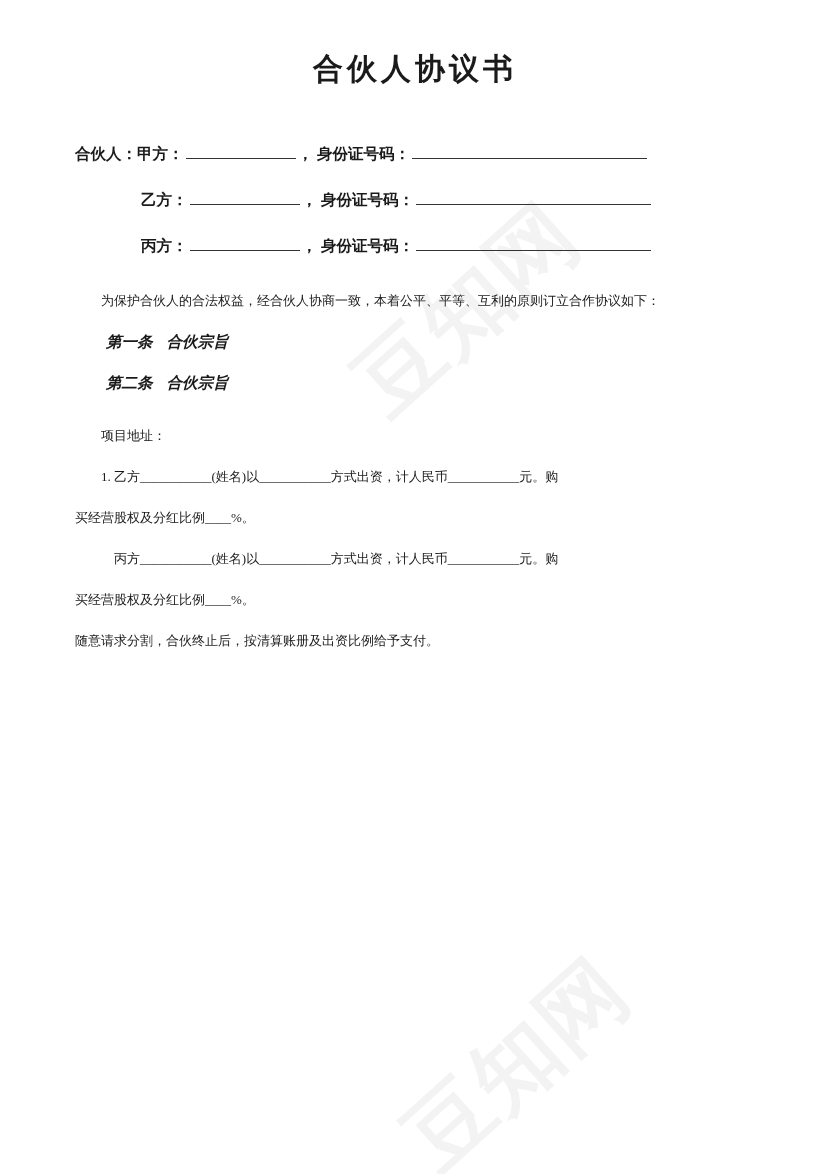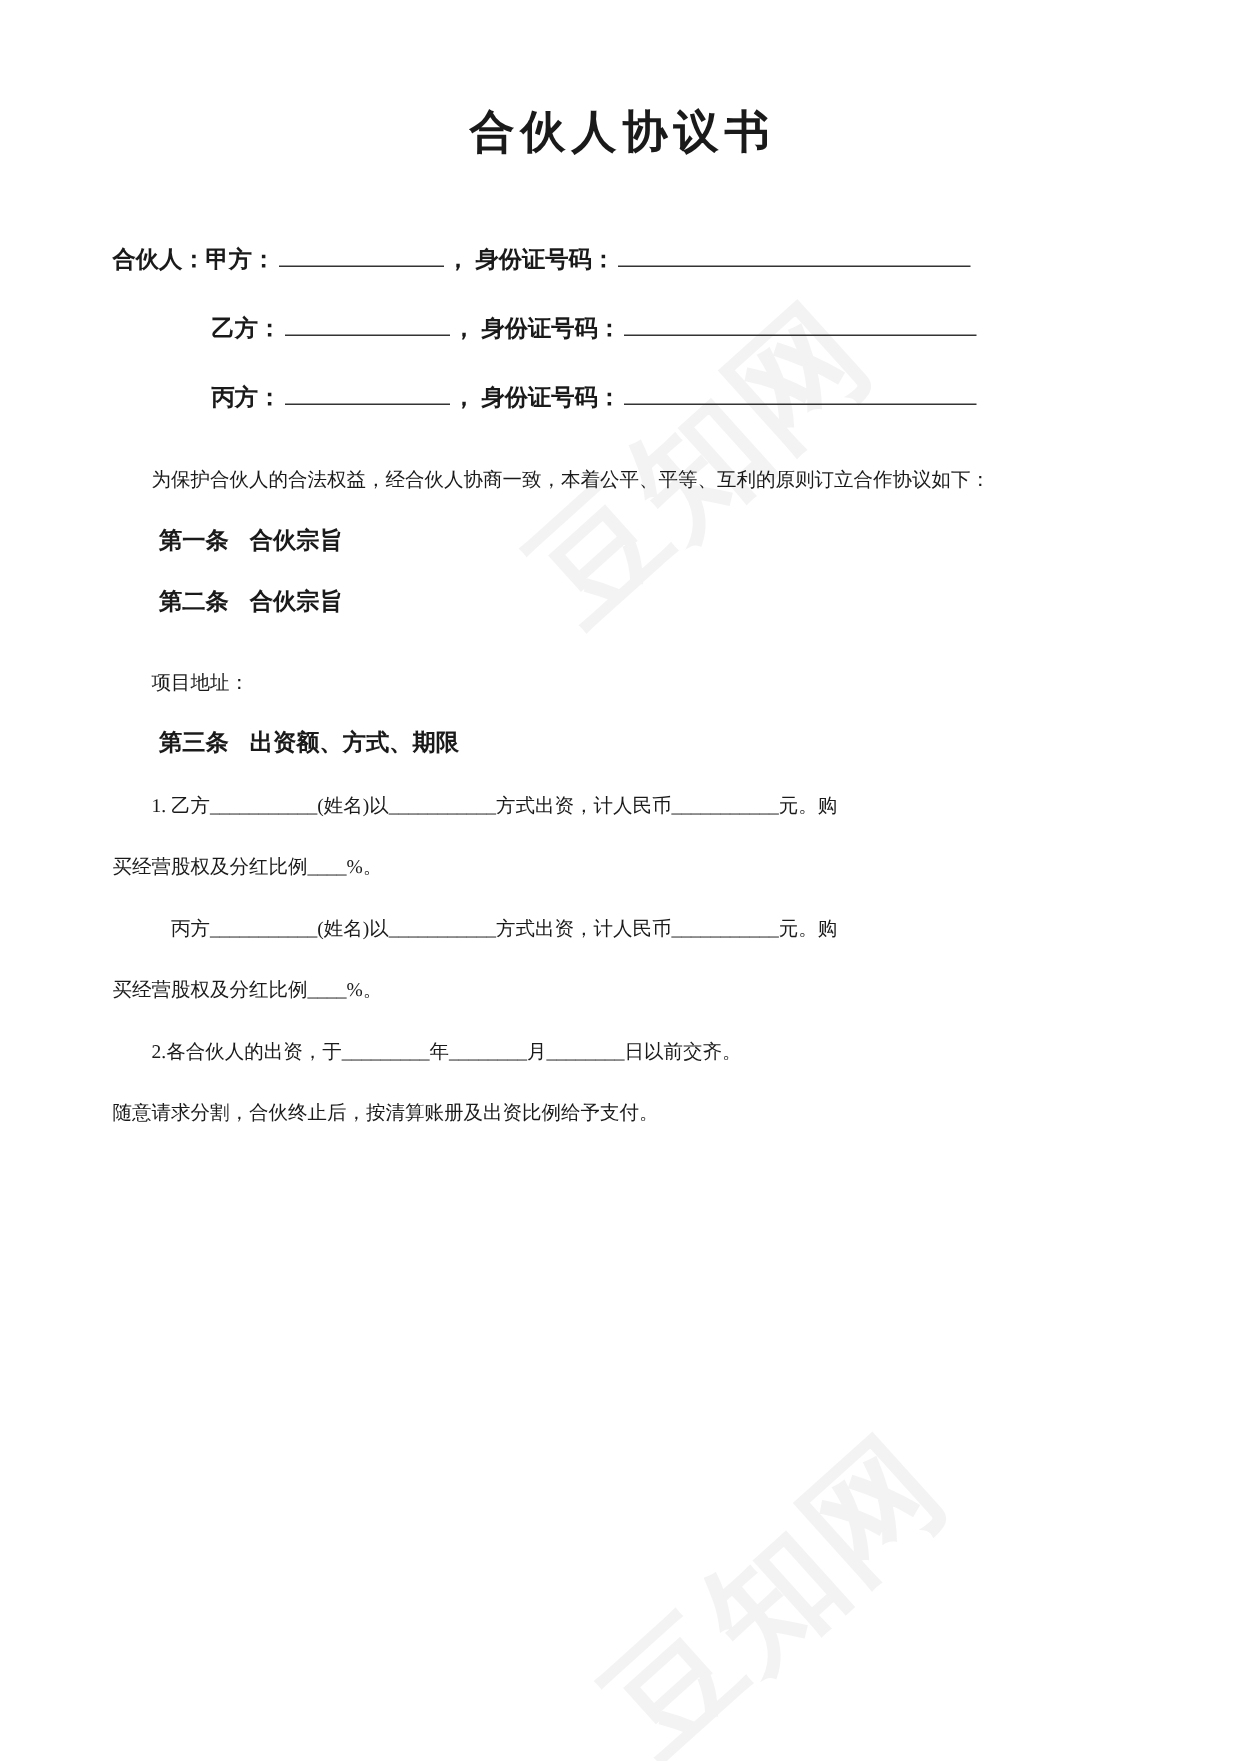--- a/index.html
+++ b/index.html
@@ -51,21 +51,21 @@
     top: 0;
     width: 680px;
   }
 
   .doc-title {
     text-align: center;
     font-size: 30px;
     font-weight: 700;
     letter-spacing: 4px;
     margin: 0;
-    padding-top: 68px;
+    padding-top: 49px;
     font-family: "Liberation Serif", "DejaVu Serif", serif;
   }
 
   
   .party-block {
     margin-top: 52px;
   }
   .party-row {
     display: flex;
     align-items: baseline;
@@ -103,20 +103,21 @@
   .para.indent  { text-indent: 2em; }
   .para.indent3 { text-indent: 3em; }
   .para.nogap   { text-indent: 0; }
 
   .section-head {
     font-size: 15.5px;
     font-weight: 700;
     line-height: 41px;
     margin: 0;
     text-indent: 2em;
+    font-style: italic;
   }
   .head-gap { display: inline-block; width: 14px; }
 
   .spacer-sm { height: 12px; }
 </style>
 </head>
 <body>
 
 <div class="page">
 
@@ -163,28 +164,24 @@
     <p class="section-head">
       <span>第一条</span><span class="head-gap"></span><span>合伙宗旨</span>
     </p>
 
     <p class="section-head">
       <span>第二条</span><span class="head-gap"></span><span>合伙宗旨</span>
     </p>
     <div class="spacer-sm"></div>
     <p class="para indent">项目地址：</p>
 
-    <p class="section-head">
-      <span>第三条</span><span class="head-gap"></span><span>出资额、方式、期限</span>
-    </p>
 
     <p class="para indent">1. 乙方___________(姓名)以___________方式出资，计人民币___________元。购</p>
     <p class="para nogap">买经营股权及分红比例____%。</p>
 
     <p class="para indent3">丙方___________(姓名)以___________方式出资，计人民币___________元。购</p>
     <p class="para nogap">买经营股权及分红比例____%。</p>
 
-    <p class="para indent">2.各合伙人的出资，于_________年________月________日以前交齐。</p>
 
     <p class="para nogap">随意请求分割，合伙终止后，按清算账册及出资比例给予支付。</p>
 
   </div>
 </div>
 
 </body></html>

